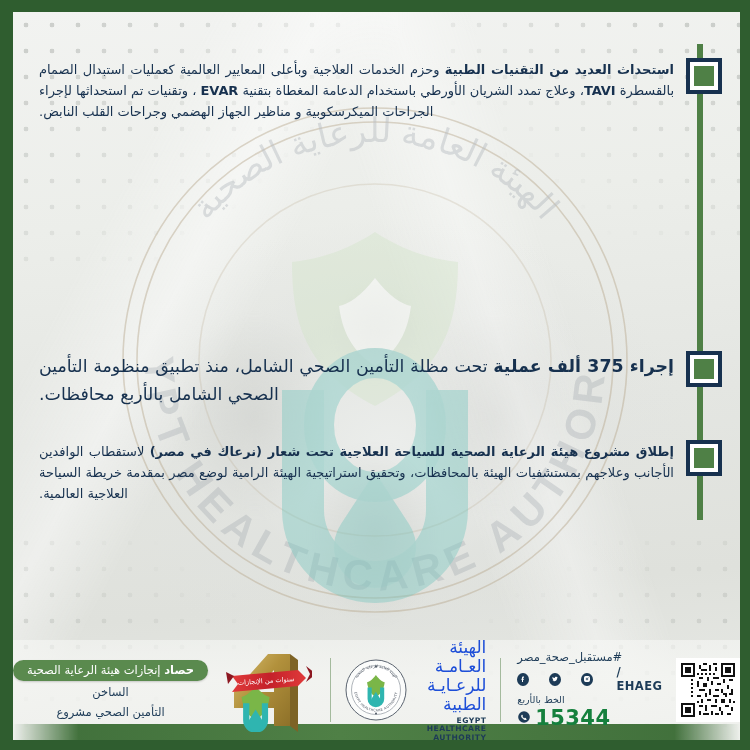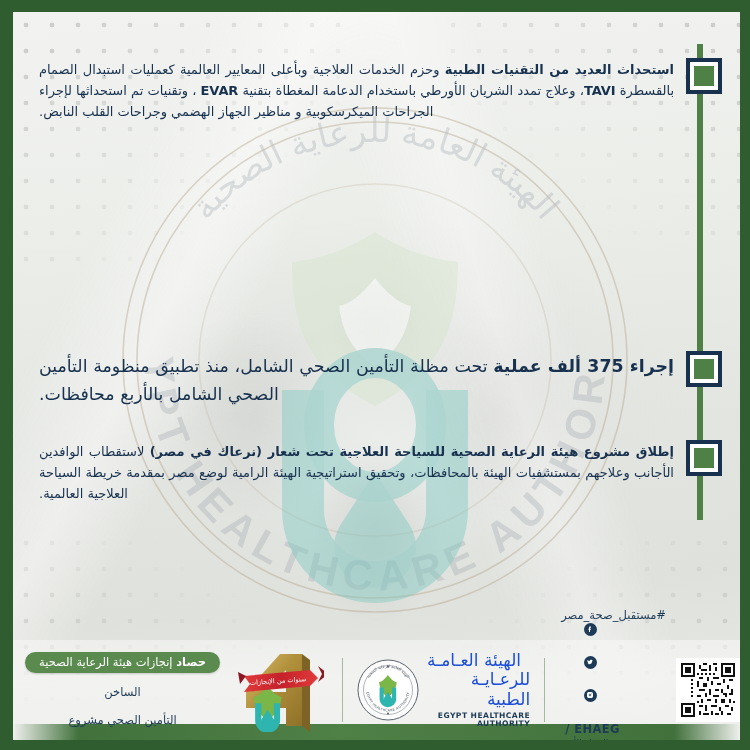--- a/index.html
+++ b/index.html
@@ -144,21 +144,21 @@
     background:linear-gradient(90deg,#3f6e3a 0%,#4f8046 45%,#3f6e3a 100%);
     -webkit-mask-image:linear-gradient(to right, transparent 0%, #000 9%, #000 91%, transparent 100%);
             mask-image:linear-gradient(to right, transparent 0%, #000 9%, #000 91%, transparent 100%);
   }
 
   
   .f-right{
     display:flex;flex-direction:row-reverse;align-items:center;
     padding-right:18px;gap:12px;
   }
-  .f-right-text{display:flex;flex-direction:column;gap:12px;padding-left:12px;}
+  .f-right-text{display:flex;flex-direction:column;gap:4px;}
   .pill{
     background:#5a8a4e;color:#ffffff;border-radius:13px;
     padding:3px 14px 4px 14px;font-size:11.5px;white-space:nowrap;
     box-shadow:0 1px 2px rgba(0,0,0,.18);
   }
   .pill b{font-weight:bold;}
   .f-sub{color:#1d3b57;font-size:11.5px;text-align:center;line-height:1.35;}
 
   .four-logo{position:relative;width:92px;height:84px;flex:0 0 auto;}
 
@@ -176,21 +176,21 @@
 
   
   .f-left{
     display:flex;flex-direction:row-reverse;align-items:center;gap:10px;
     padding-left:16px;
   }
   .qr{width:64px;height:64px;background:#fff;padding:3px;box-sizing:border-box;flex:0 0 auto;}
   .qr svg{display:block;width:100%;height:100%;}
   .contact{display:flex;flex-direction:column;align-items:flex-end;gap:1px;}
   .hashtag{color:#1d3b57;font-size:11.5px;direction:rtl;}
-  .socials{display:flex;flex-direction:column;align-items:center;gap:20px;direction:ltr;}
+  .socials{display:flex;align-items:center;gap:20px;direction:ltr;}
   .socials .si{width:13px;height:13px;border-radius:50%;background:#1d3b57;display:flex;align-items:center;justify-content:center;}
   .socials .si svg{width:8px;height:8px;fill:#fff;}
   .handle{color:#1d3b57;font-size:11.5px;font-weight:bold;margin-left:4px;letter-spacing:.4px;}
   .hotline-lbl{color:#1d3b57;font-size:9.5px;letter-spacing:1px;}
   .hotline-row{display:flex;flex-direction:row-reverse;align-items:center;gap:4px;}
   .hotline-num{color:#15803d;font-size:21px;font-weight:bold;letter-spacing:.4px;}
   .hotline-row svg{width:14px;height:14px;fill:#1d3b57;}
 </style>
 </head>
 <body>

